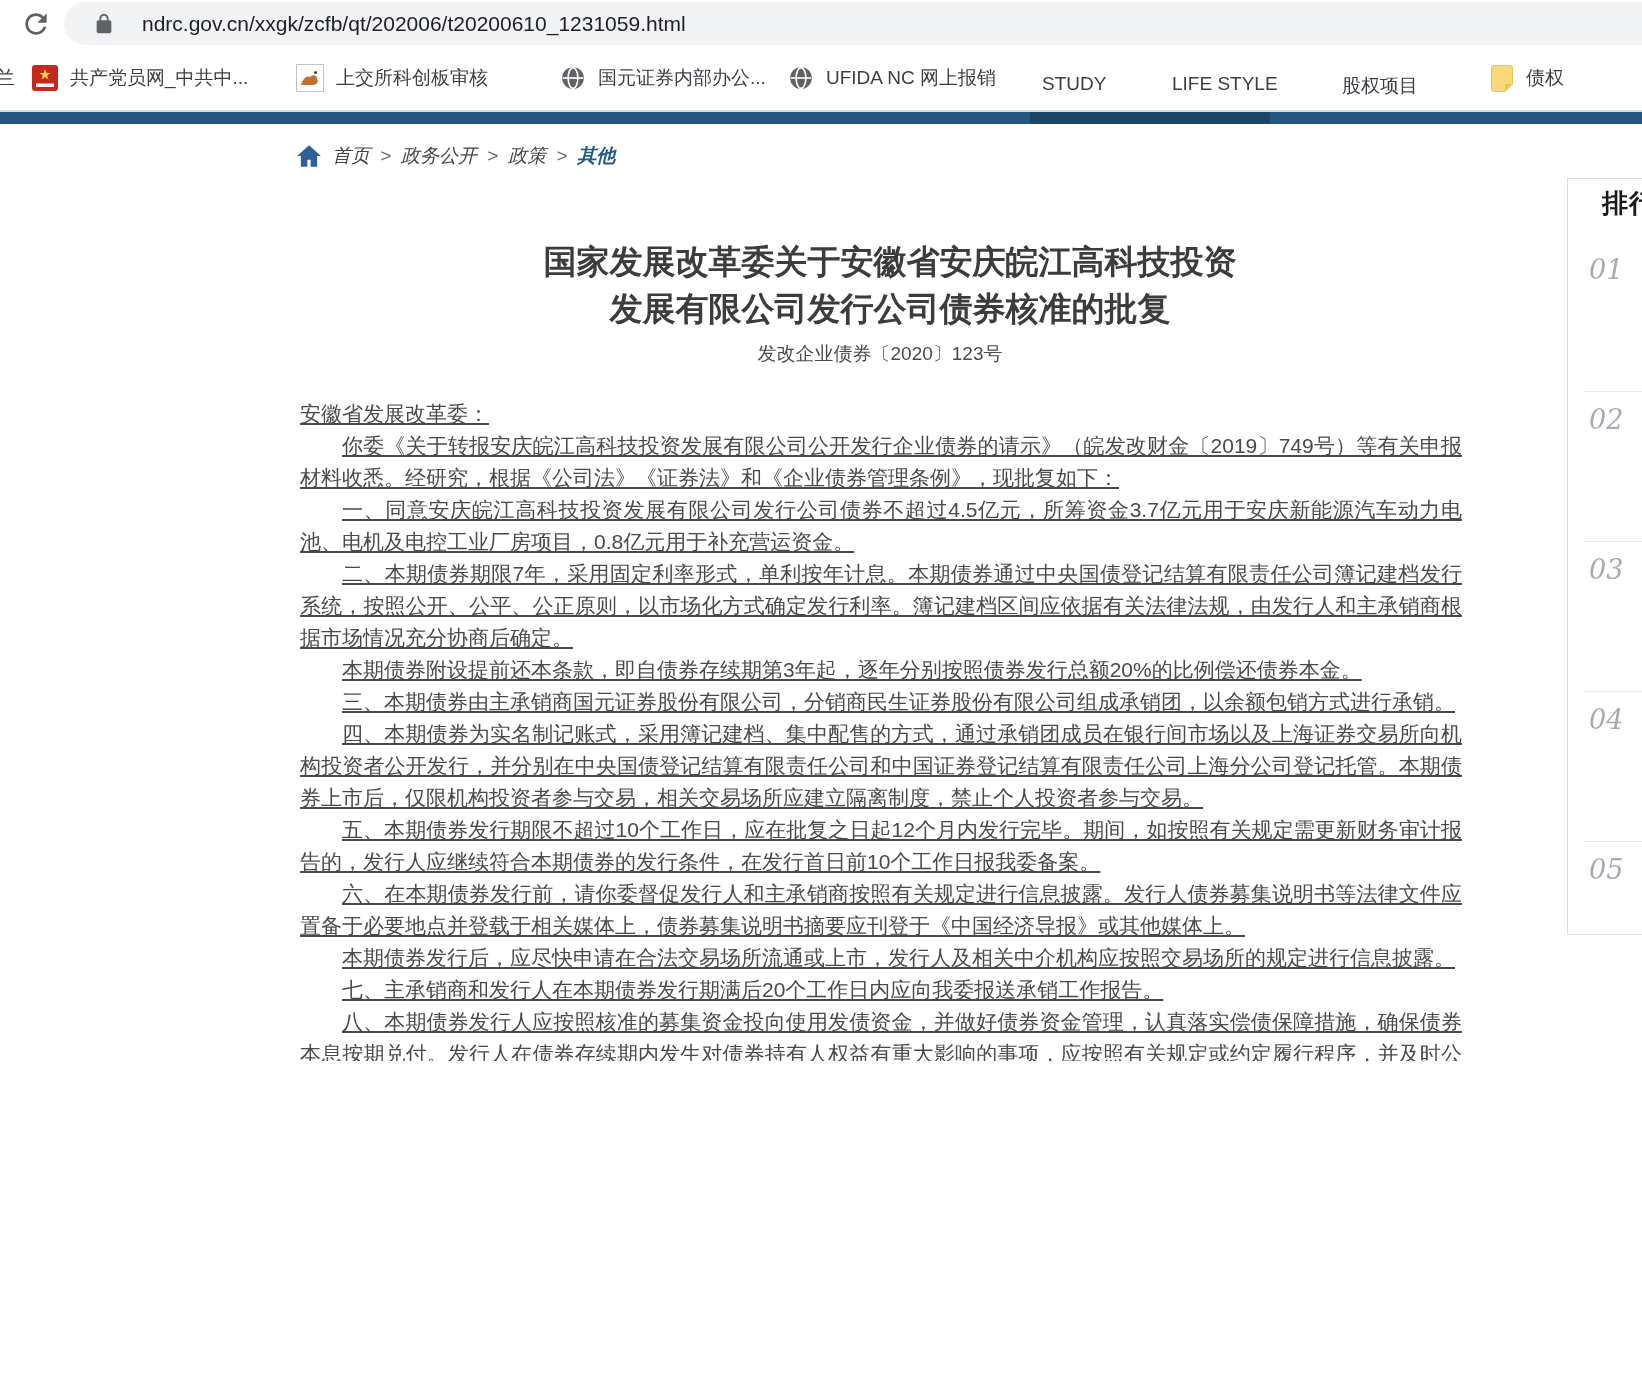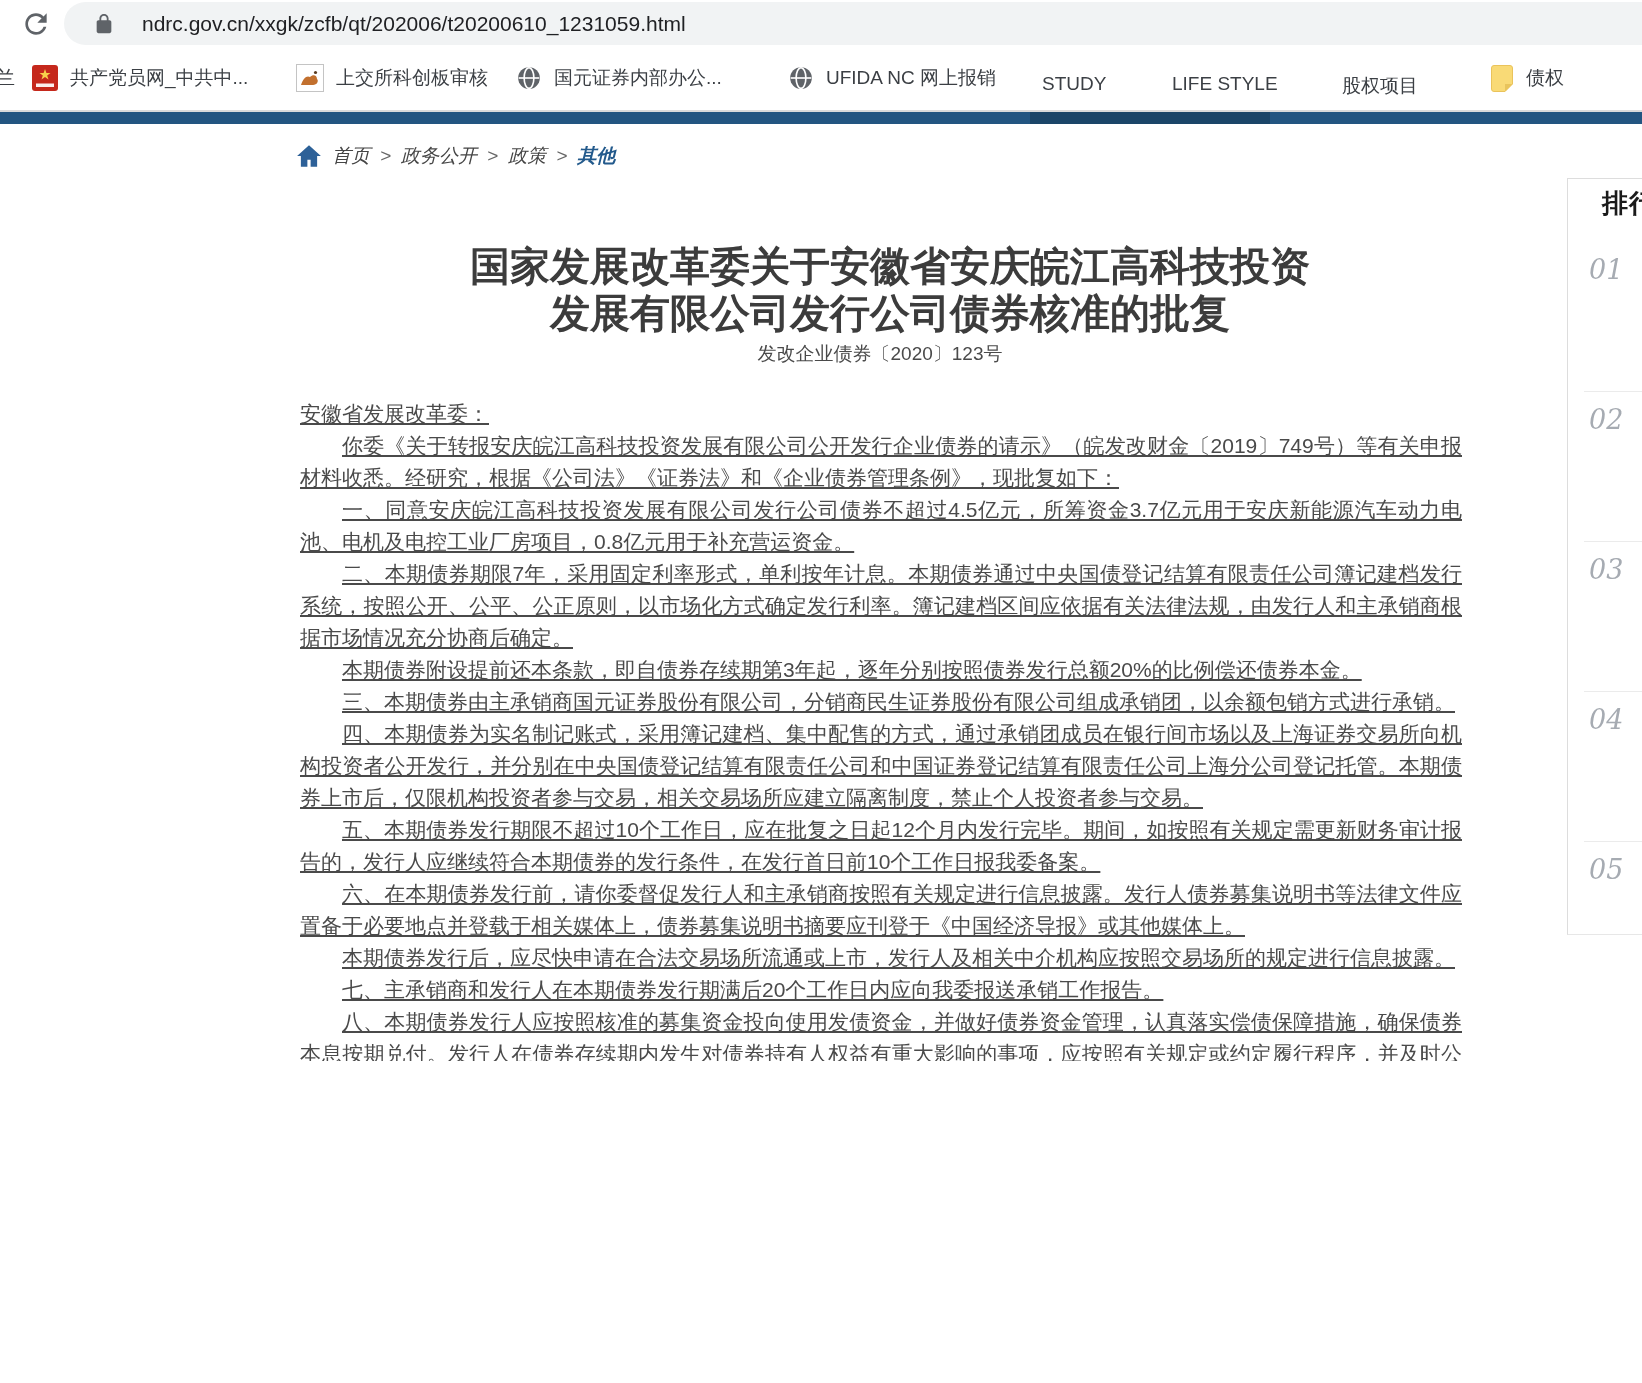--- a/index.html
+++ b/index.html
@@ -11,39 +11,39 @@
   .browser-top{position:absolute;top:0;left:0;width:100%;height:50px;background:#fff;}
   .reload-btn{position:absolute;left:20px;top:8px;width:32px;height:32px;cursor:pointer;}
   .addr-pill{position:absolute;left:64px;top:2px;width:1600px;height:43px;border-radius:22px;
              background:#F1F3F4;display:flex;align-items:center;}
   .lock-icon{margin-left:29px;flex:0 0 auto;}
   .url-text{margin-left:27px;font-size:21px;color:#202124;white-space:nowrap;}
 
   .bookmarks-bar{position:absolute;top:52px;left:0;width:100%;height:52px;background:#fff;}
   .bm-item{position:absolute;top:9px;height:34px;display:flex;align-items:center;gap:12px;cursor:pointer;}
   .bm-label{font-size:19px;color:#3B3F44;white-space:nowrap;}
-  .bm-1{left:-4px;} .bm-2{left:32px;} .bm-3{left:296px;} .bm-4{left:516px;justify-content:space-between;}
+  .bm-1{left:-4px;} .bm-2{left:32px;} .bm-3{left:296px;} .bm-4{left:560px;justify-content:space-between;}
   .bm-5{left:788px;} .bm-6{left:1042px;flex-direction:column;} .bm-7{left:1172px;flex-direction:column;} .bm-8{left:1342px;flex-direction:column;} .bm-9{left:1490px;}
 
   .chrome-edge{position:absolute;top:110px;left:0;width:100%;height:2px;background:#DADADA;}
 
   
   .site-nav{position:absolute;top:112px;left:0;width:100%;height:12px;background:#235581;}
   .site-nav-active{position:absolute;left:1030px;top:0;width:240px;height:12px;background:#1B4568;}
 
   
   .breadcrumb{position:absolute;left:296px;top:143px;display:flex;align-items:center;gap:10px;
               font-size:19px;color:#454545;font-style:italic;}
   .crumb-sep{color:#666;}
   .crumb-link{cursor:pointer;}
   .crumb-current{color:#235A8C;font-weight:bold;}
 
   
   .article-title{position:absolute;left:310px;top:216px;width:1160px;text-align:center;
-                 font-size:40px;font-weight:bold;color:#3C3C3C;line-height:47px;}
+                 font-size:33px;font-weight:bold;color:#3C3C3C;line-height:47px;}
   .doc-number{position:absolute;left:300px;top:341px;width:1160px;text-align:center;
               font-size:19px;color:#4A4A4A;}
   .article-body{position:absolute;left:300px;top:398px;width:1162px;font-size:21px;
                 color:#4A4A4A;line-height:32px;text-align:justify;text-decoration:underline;}
   .article-body p{margin:0;}
   .article-body p.indent{text-indent:2em;}
   .signature{position:absolute;left:300px;top:1188px;width:1160px;text-align:center;
              font-size:21px;color:#4A4A4A;line-height:33px;}
 
   

